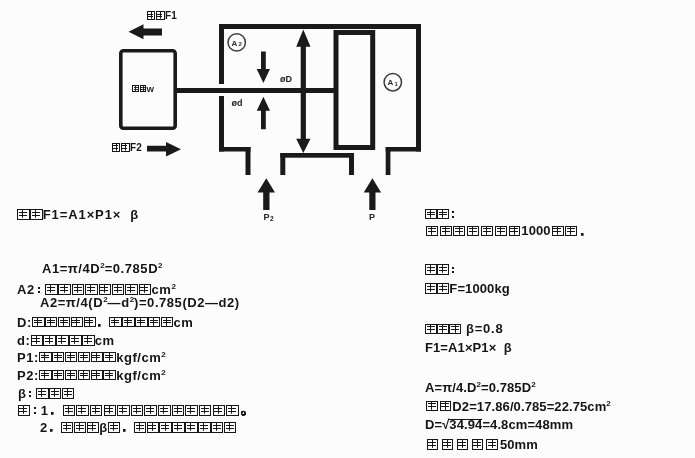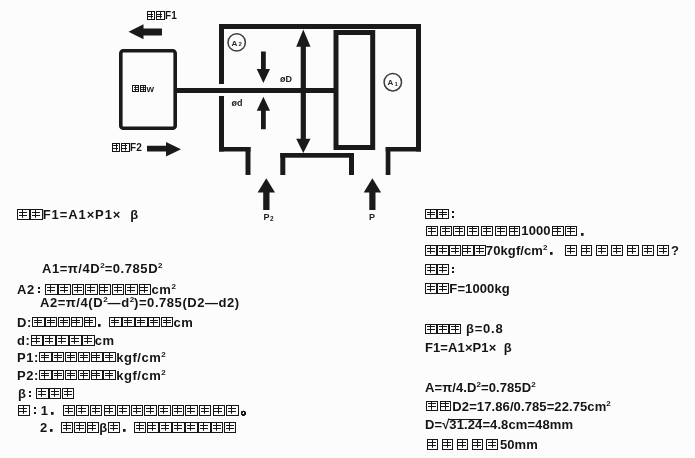--- a/index.html
+++ b/index.html
@@ -139,31 +139,30 @@
 <div class="t mB" style="left:17px;top:403.8px"><b class="c"></b><b class="k"></b>1<b class="p"></b><b class="c"></b><b class="c"></b><b class="c"></b><b class="c"></b><b class="c"></b><b class="c"></b><b class="c"></b><b class="c"></b><b class="c"></b><b class="c"></b><b class="c"></b><b class="c"></b><b class="c"></b><b class="o"></b></div>
 
 <div class="t" style="left:40px;top:420.8px">2<b class="p"></b><b class="c"></b><b class="c"></b><b class="c"></b>β<b class="c"></b><b class="p"></b><b class="c"></b><b class="c"></b><b class="c"></b><b class="c"></b><b class="c"></b><b class="c"></b><b class="c"></b><b class="c"></b></div>
 
 <div class="t mC" style="left:57px;top:457px"><b class="c"></b>80%<b class="p"></b><b class="c"></b><b class="c"></b><b class="c"></b><b class="c"></b><b class="c"></b><b class="c"></b><b class="c"></b><b class="c"></b>60%<b class="o"></b></div>
 
 <div class="t r" style="left:425px;top:207.6px"><b class="c"></b><b class="c"></b><b class="k"></b></div>
 
 <div class="t r mD" style="left:425px;top:224.4px"><b class="c"></b><b class="c"></b><b class="c"></b><b class="c"></b><b class="c"></b><b class="c"></b><b class="c"></b>1000<b class="c"></b><b class="c"></b><b class="p"></b></div>
 
-<div class="t r" style="left:425px;top:241.3px"><b class="c"></b><b class="c"></b><b class="c"></b><b class="c"></b><b class="c"></b>70kgf/cm<sup>2</sup><b class="p"></b> <span class="mE"><b class="c"></b><b class="c"></b><b class="c"></b><b class="c"></b><b class="c"></b><b class="c"></b><b class="c"></b></span>?</div>
 
 <div class="t r" style="left:425px;top:263.2px"><b class="c"></b><b class="c"></b><b class="k"></b></div>
 
 <div class="t r" style="left:425px;top:282.1px"><b class="c"></b><b class="c"></b>F=1000kg</div>
 
 
 <div class="t r" style="left:425px;top:322.4px;letter-spacing:0.8px"><b class="c"></b><b class="c"></b><b class="c"></b> β=0.8</div>
 
 <div class="t r" style="left:425px;top:340.8px">F1=A1×P1×  β</div>
 
 
 <div class="t r" style="left:425px;top:377.8px">A=π/4.D<sup>2</sup>=0.785D<sup>2</sup></div>
 
 <div class="t r mG" style="left:425px;top:396.8px"><b class="c"></b><b class="c"></b>D2=17.86/0.785=22.75cm<sup>2</sup></div>
 
-<div class="t r" style="left:425px;top:417.8px">D=<span class="rad">√</span><span class="ovl">31.24</span>=4.8cm=48mm</div>
+<div class="t r" style="left:425px;top:417.8px">D=<span class="rad">√</span><span class="ovl">34.94</span>=4.8cm=48mm</div>
 
 <div class="t r mH" style="left:425px;top:437.7px"><b class="c"></b><b class="c"></b><b class="c"></b><b class="c"></b><b class="c"></b>50mm</div>
 </div>
 </body></html>

